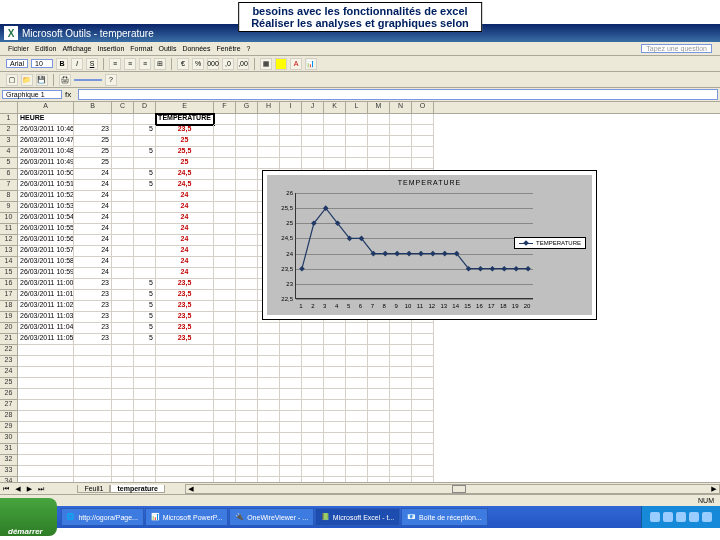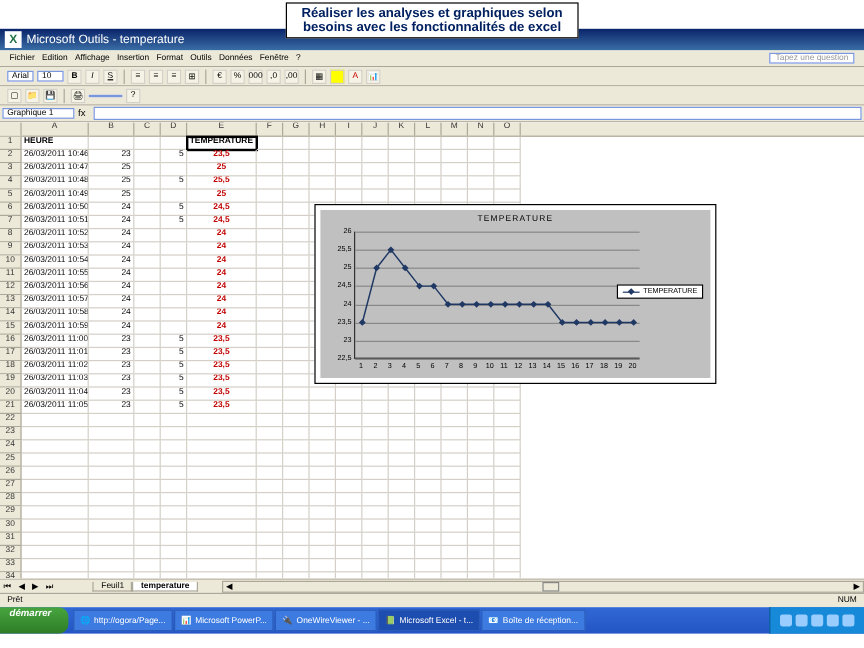--- a/index.html
+++ b/index.html
@@ -48,34 +48,34 @@
   .legend-line::after { content: ''; position: absolute; left: 5px; top: -2px; width: 4px; height: 4px; background: #1f3864; transform: rotate(45deg); }
   .hscroll-row { height: 12px; background: #ece9d8; display: flex; align-items: center; border-top: 1px solid #aca899; font-size: 7px; }
   .sheet-tabs { display: flex; gap: 0; margin-left: 30px; }
   .tab { border: 1px solid #aca899; border-top: none; padding: 0 6px; background: #ece9d8; }
   .tab.active { background: #fff; font-weight: bold; }
   .hscroll { flex: 1; margin-left: 20px; height: 10px; background: #ece9d8; border: 1px solid #aca899; position: relative; }
   .hscroll .thumb { position: absolute; left: 50%; width: 14px; height: 8px; background: #ece9d8; border: 1px solid #888; }
   .statusbar { height: 12px; background: #ece9d8; border-top: 1px solid #aca899; font-size: 7px; display: flex; align-items: center; padding: 0 6px; }
   .statusbar .right { margin-left: auto; }
   .taskbar { height: 22px; background: linear-gradient(#3168d5,#2355c4); display: flex; align-items: center; font-size: 8px; color: #fff; }
-  .start { background: linear-gradient(#47a53f,#2e7d26); height: 22px; padding: 0 14px 0 8px; display: flex; align-items: flex-start; font-style: italic; font-weight: bold; border-radius: 0 8px 8px 0; }
+  .start { background: linear-gradient(#47a53f,#2e7d26); height: 38px; padding: 0 14px 0 8px; display: flex; align-items: flex-end; font-style: italic; font-weight: bold; border-radius: 0 8px 8px 0; }
   .task-btns { display: flex; gap: 1px; margin-left: 4px; }
   .task-btn { background: #3d7be0; border: 1px solid #2a5bb8; padding: 1px 5px; display: flex; align-items: center; gap: 3px; font-size: 7px; height: 18px; }
   .task-btn.active { background: #1e4db0; }
   .tray { margin-left: auto; background: #1689d8; height: 22px; padding: 0 8px; display: flex; align-items: center; gap: 3px; border-left: 1px solid #0a5a9c; }
   .tray-ic { width: 10px; height: 10px; background: #9cf; border-radius: 2px; }
   svg.chartline { position: absolute; left: 0; top: 0; }
 </style>
 </head>
 <body>
 
 <div class="callout">
+  <div>besoins avec les fonctionnalités de excel</div>
   <div>Réaliser les analyses et graphiques selon</div>
-  <div>besoins avec les fonctionnalités de excel</div>
 </div>
 
 <div class="titlebar">
   <div class="xicon">X</div>
   <span>Microsoft Outils - temperature</span>
 </div>
 
 <div class="menubar">
   <span>Fichier</span>
   <span>Edition</span>

